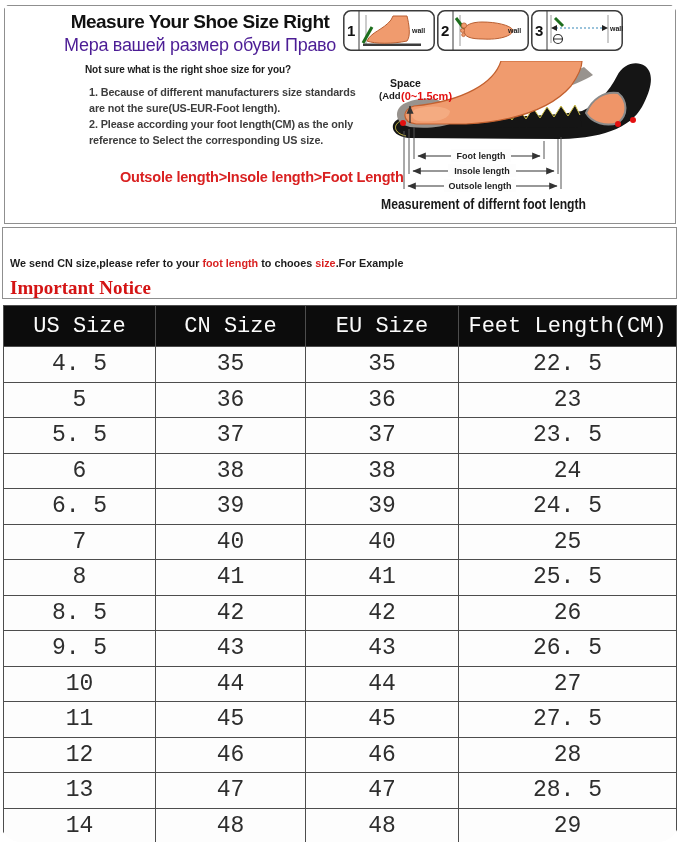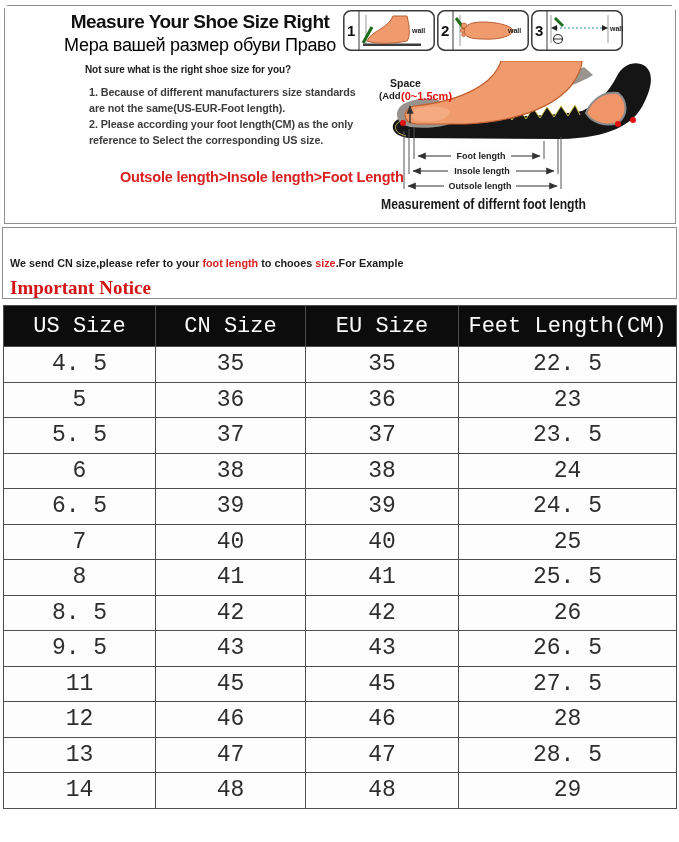--- a/index.html
+++ b/index.html
@@ -4,21 +4,21 @@
 <style>
   html,body{margin:0;padding:0;background:#fff;}
   .page{position:relative;width:679px;height:842px;background:#fff;overflow:hidden;
         font-family:"Liberation Sans",sans-serif;border-radius:21px;}
   
   .top-box{position:absolute;left:4px;top:5px;width:670px;height:217px;
            border:1px solid #8f8f8f;background:#fff;}
   .guide-title{position:absolute;left:55px;top:5px;width:280px;text-align:center;
                font-size:19px;font-weight:bold;color:#111;letter-spacing:-0.5px;}
   .guide-title-ru{position:absolute;left:55px;top:29px;width:280px;text-align:center;
-                  font-size:18px;color:#000000;letter-spacing:-0.3px;}
+                  font-size:18px;color:#4c1d95;letter-spacing:-0.3px;}
   .guide-question{position:absolute;left:80px;top:58px;font-size:10px;font-weight:bold;
                   color:#1c1c1c;letter-spacing:-0.1px;}
   .guide-point{position:absolute;left:84px;font-size:10.8px;color:#3d3d3d;font-weight:bold;
                letter-spacing:-0.1px;}
   .p1a{top:80px;} .p1b{top:96px;} .p2a{top:112px;} .p2b{top:128px;}
   .guide-formula{position:absolute;left:79px;top:163px;font-size:14.5px;color:#d92121;
                  letter-spacing:-0.2px;font-weight:bold;margin-left:36px;}
   
   .panels{position:absolute;left:338px;top:4px;display:flex;gap:2px;}
   
@@ -46,21 +46,21 @@
 </head>
 <body>
 
 <div class="page">
 
   <div class="top-box">
     <div class="guide-title">Measure Your Shoe Size Right</div>
     <div class="guide-title-ru">Мера вашей размер обуви Право</div>
     <div class="guide-question">Not sure what is the right shoe size for you?</div>
     <div class="guide-point p1a">1.  Because of different manufacturers size standards</div>
-    <div class="guide-point p1b">are not the same(US-EUR-Foot length).</div>
+    <div class="guide-point p1b">are not the sure(US-EUR-Foot length).</div>
     <div class="guide-point p2a">2.  Please according your foot length(CM) as the only</div>
     <div class="guide-point p2b">reference to Select the corresponding US size.</div>
     <div class="guide-formula">Outsole length&gt;Insole length&gt;Foot Length</div>
 
     <div class="panels">
 
       <svg width="92" height="41" viewBox="0 0 92 41">
         <rect x="0.8" y="0.8" width="90.4" height="39.4" rx="7" fill="#fff" stroke="#3a3a3a" stroke-width="1.5"></rect>
         <line x1="16" y1="1" x2="16" y2="40" stroke="#3a3a3a" stroke-width="1"></line>
         <text x="4" y="26" font-size="15" font-weight="bold" fill="#111">1</text>
@@ -228,20 +228,26 @@
           <td>42</td>
           <td>26</td>
         </tr>
         <tr>
           <td>9. 5</td>
           <td>43</td>
           <td>43</td>
           <td>26. 5</td>
         </tr>
         <tr>
+          <td>10</td>
+          <td>44</td>
+          <td>44</td>
+          <td>27</td>
+        </tr>
+        <tr>
           <td>11</td>
           <td>45</td>
           <td>45</td>
           <td>27. 5</td>
         </tr>
         <tr>
           <td>12</td>
           <td>46</td>
           <td>46</td>
           <td>28</td>

